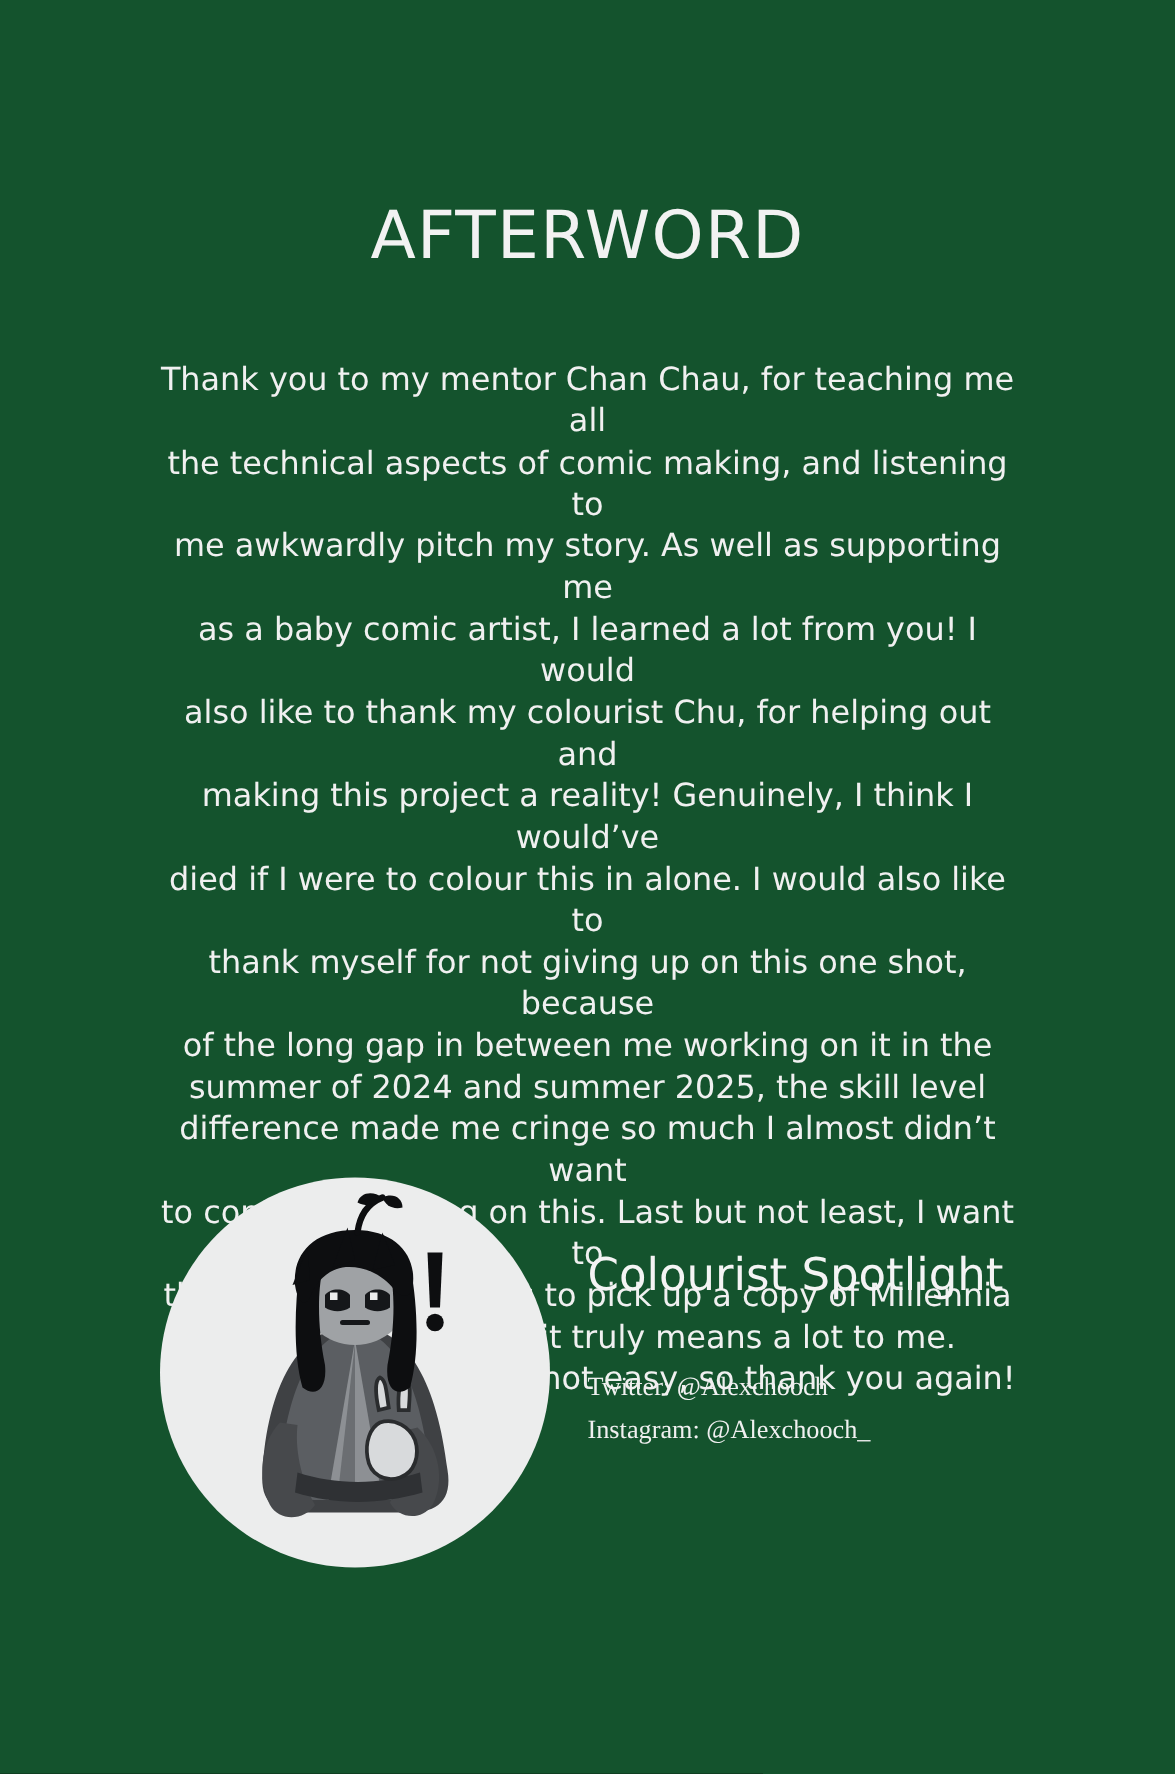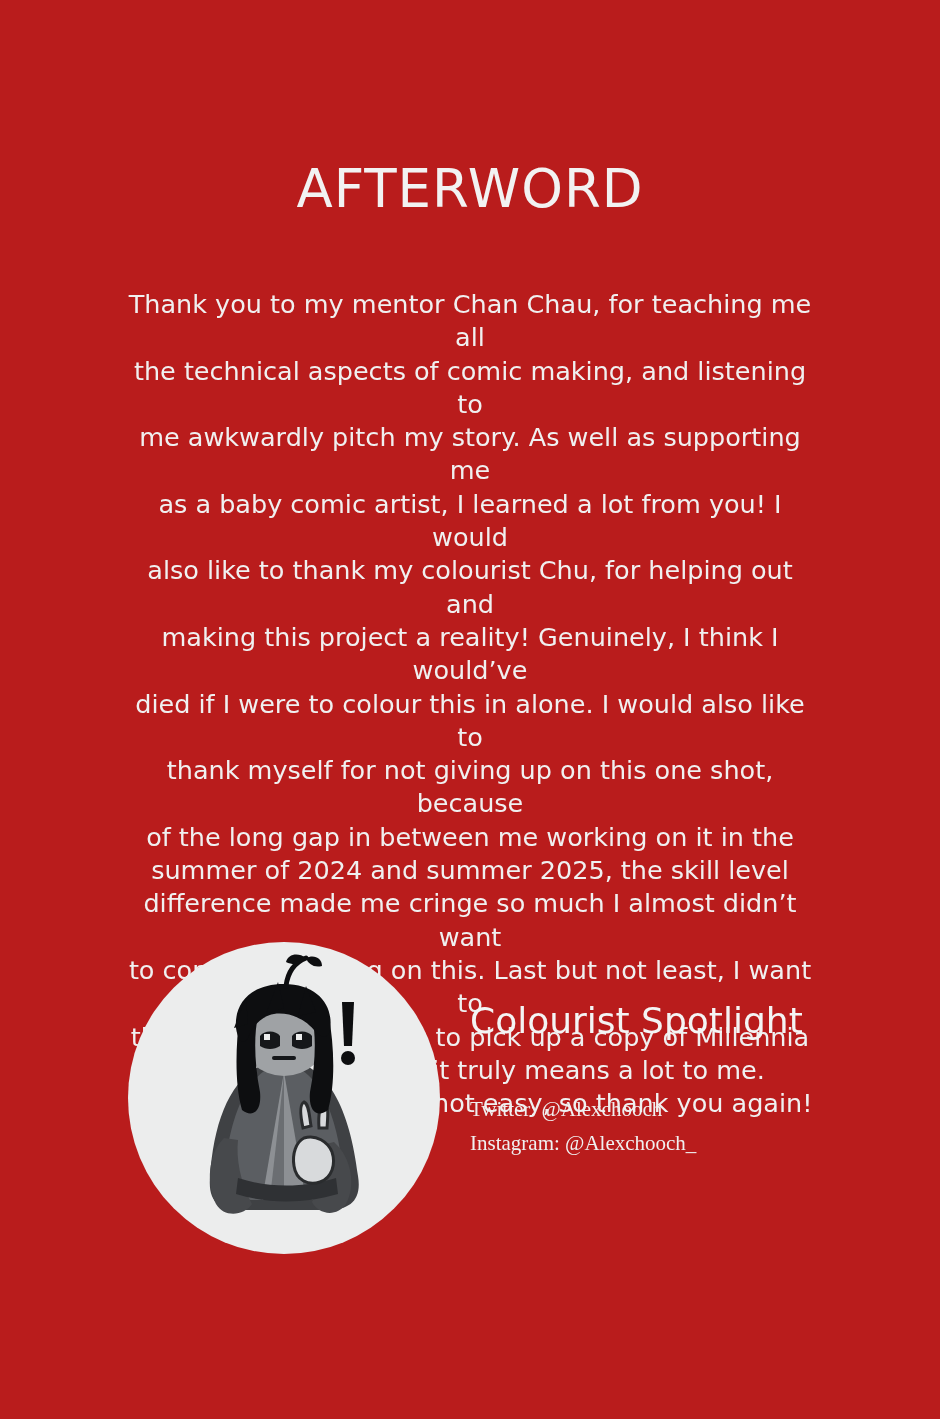--- a/index.html
+++ b/index.html
@@ -12,21 +12,21 @@
     height: 1419px;
     position: relative;
     overflow: hidden;
     font-family: "DejaVu Sans", sans-serif;
     color: #ffffff;
   }
 
   .page {
     position: absolute;
     inset: 0;
-    background: #b91c1c;
+    background: #14532d;
   }
 
   .title {
     position: absolute;
     top: 158px;
     left: 0;
     width: 940px;
     text-align: center;
     font-size: 53px;
     letter-spacing: 1px;

